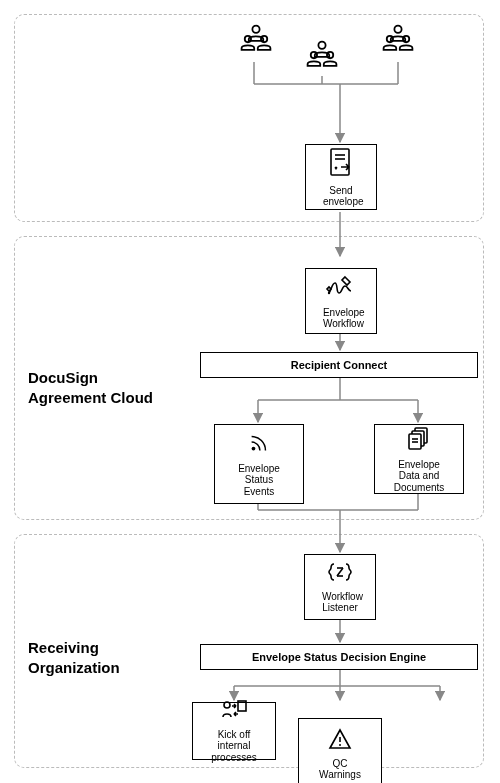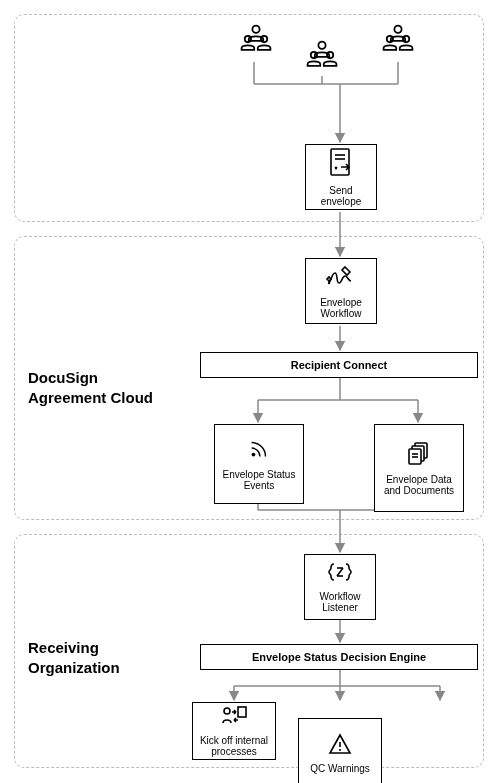--- a/index.html
+++ b/index.html
@@ -1,19 +1,19 @@
 <!DOCTYPE html>
 <html><head>
 <meta charset="utf-8">
 <style>
   html,body{margin:0;padding:0;background:#fff;font-family:Arial,Helvetica,sans-serif;color:#000}
   .canvas{position:relative;width:500px;height:783px}
   .section{position:absolute;border:1px dashed #bbb;border-radius:10px;box-sizing:border-box}
   .section-label{position:absolute;font-size:15px;font-weight:600;line-height:1.3;max-width:130px}
-  .node{position:absolute;border:1px solid #000;background:#fff;box-sizing:border-box;text-align:center;display:flex;flex-direction:column;align-items:center;justify-content:center;padding:4px}
+  .node{position:absolute;border:1px solid #000;background:#fff;box-sizing:border-box;text-align:center;display:flex;flex-direction:column;align-items:center;justify-content:center;padding:16px}
   .node .icon{margin-bottom:4px}
   .node .label{font-size:10px;line-height:1.15;font-weight:500;max-width:95%}
   .widebar{position:absolute;border:1px solid #000;background:#fff;box-sizing:border-box;display:flex;align-items:center;justify-content:center;font-size:11px;font-weight:700;padding:0 6px;text-align:center}
   .users{position:absolute}
   svg.line{position:absolute;left:0;top:0;pointer-events:none}
   .arrowhead{fill:#888}
 </style>
 </head>
 <body>
 
@@ -103,21 +103,21 @@
         <rect x="4" y="2" width="18" height="26" rx="1"></rect>
         <line x1="8" y1="8" x2="18" y2="8"></line>
           <line x1="8" y1="12" x2="18" y2="12"></line>
         <path d="M14 20h8m0 0l-3-3m3 3l-3 3"></path>
         <path d="M8 20l2 2m0-2l-2 2"></path>
       </svg>
     </span>
     <span class="label">Send envelope</span>
   </div>
 
-  <div class="node" style="left:305px;top:258px;width:72px;height:66px">
+  <div class="node" style="left:305px;top:268px;width:72px;height:66px">
     <span class="icon">
       <svg width="32" height="26" viewBox="0 0 32 26" fill="none" stroke="#000" stroke-width="1.6">
         <path d="M4 20c2-2 3-10 6-10s1 10 4 10 3-7 6-7c3 0 3 5 6 5"></path>
         <path d="M20 4l5 5-3 3-5-5z"></path>
         <circle cx="4" cy="20" r="1.2" fill="#000" stroke="none"></circle>
         <path d="M2 16l2 2 2-2-2-2z" fill="none"></path>
       </svg>
     </span>
     <span class="label">Envelope Workflow</span>
   </div>
@@ -130,21 +130,21 @@
     <span class="icon">
       <svg width="26" height="24" viewBox="0 0 26 26" fill="none" stroke="#000" stroke-width="1.6">
         <circle cx="7" cy="19" r="2" fill="#000" stroke="none"></circle>
         <path d="M5 12a9 9 0 0 1 9 9"></path>
         <path d="M5 6a15 15 0 0 1 15 15"></path>
       </svg>
     </span>
     <span class="label">Envelope Status Events</span>
   </div>
 
-  <div class="node" style="left:374px;top:424px;width:90px;height:88px">
+  <div class="node" style="left:374px;top:424px;width:90px;height:70px">
     <span class="icon">
       <svg width="26" height="26" viewBox="0 0 26 26" fill="none" stroke="#000" stroke-width="1.6">
         <rect x="9" y="3" width="12" height="15" rx="1"></rect>
         <rect x="6" y="6" width="12" height="15" rx="1" fill="#fff"></rect>
         <rect x="3" y="9" width="12" height="15" rx="1" fill="#fff"></rect>
         <line x1="6" y1="14" x2="12" y2="14"></line>
           <line x1="6" y1="17" x2="12" y2="17"></line>
       </svg>
     </span>
     <span class="label">Envelope Data and Documents</span>

